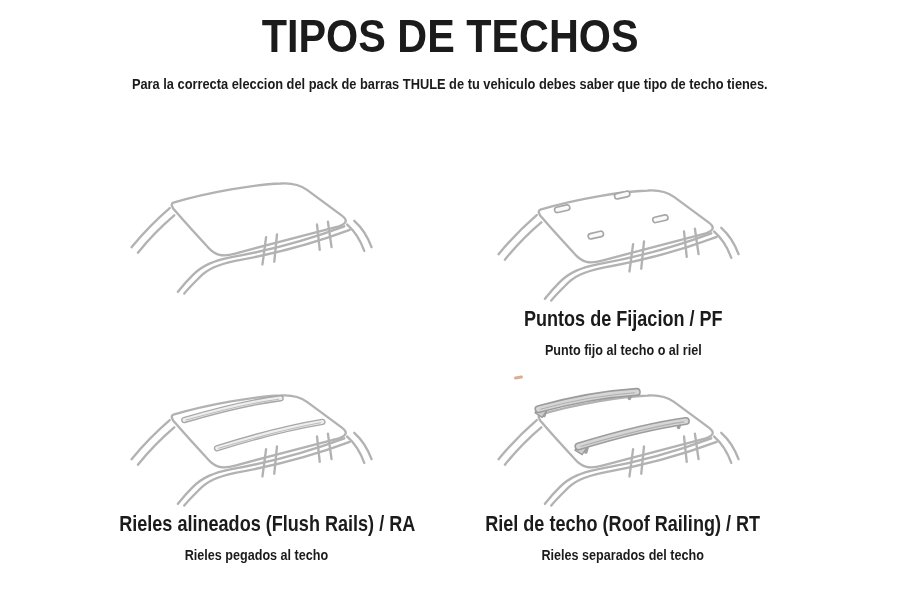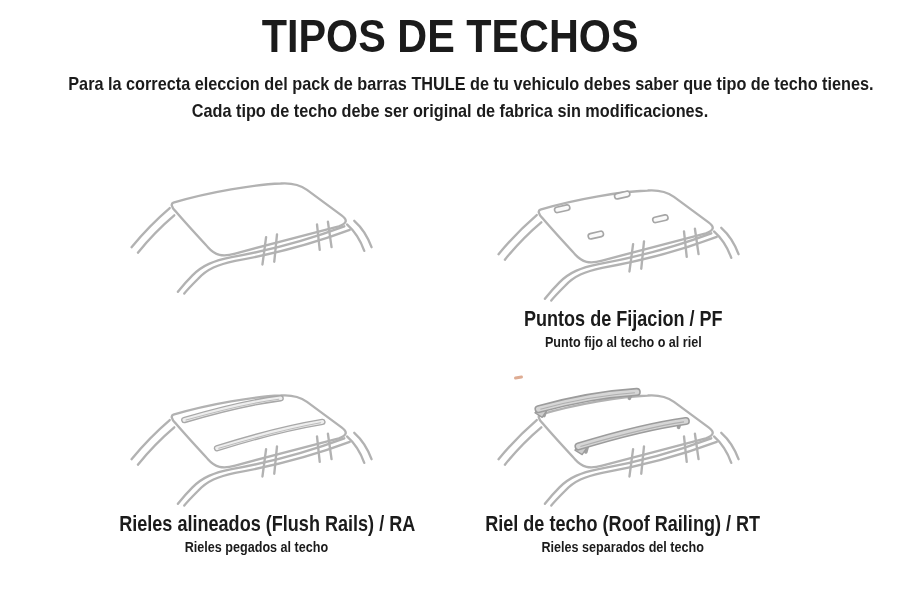--- a/index.html
+++ b/index.html
@@ -16,32 +16,32 @@
   }
   .page{position:relative;width:900px;height:489px;background:var(--background);text-decoration:underline;}
   .cond{display:inline-block;transform:scaleX(.86);transform-origin:50% 50%;white-space:nowrap;}
   .title{
     position:absolute;top:10px;left:0;right:0;text-align:center;
     font-size:47px;font-weight:700;line-height:52px;letter-spacing:0px;
   }
   .title .cond{transform:scaleX(.88);}
   .intro{
     position:absolute;top:71px;left:0;right:0;text-align:center;
-    font-size:19px;font-weight:700;line-height:26.5px;
+    font-size:15px;font-weight:700;line-height:26.5px;
   }
   .intro .cond{transform:scaleX(.855);}
   .cell{position:absolute;width:330px;}
   .cell .illus{width:330px;height:146px;}
   .cell .illus svg{display:block;margin-left:26px;width:300px;height:146px;overflow:visible;}
   .caption{
     text-align:center;font-size:21.5px;font-weight:700;line-height:24px;margin-top:-2px;
   }
   .caption .cond{transform:scaleX(.84);}
   .subcaption{
-    text-align:center;font-size:15px;font-weight:700;line-height:18px;margin-top:2px;
+    text-align:center;font-size:15px;font-weight:700;line-height:18px;margin-top:10px;
   }
   .subcaption .cond{transform:scaleX(.84);}
   .cell-tn{left:91px;top:156px;}
   .cell-pf{left:458px;top:163px;}
   .cell-ra{left:91px;top:368px;}
   .cell-rt{left:458px;top:368px;}
   .stray-mark{
     position:absolute;left:514px;top:376px;width:9px;height:3px;
     background:var(--stray-mark);opacity:.6;border-radius:2px;transform:rotate(-8deg);
   }
@@ -72,21 +72,20 @@
     </g>
   </defs>
 </svg>
 
 <main class="page">
 
   <h1 class="title"><span class="cond">TIPOS DE TECHOS</span></h1>
 
   <div class="intro">
     <div><span class="cond">Para la correcta eleccion del pack de barras THULE de tu vehiculo debes saber que tipo de techo tienes.</span></div>
-    <div><span class="cond">Cada tipo de techo debe ser original de fabrica sin modificaciones.</span></div>
   </div>
 
   <section class="cell cell-tn">
     <div class="illus">
       <svg viewBox="0 0 330 150">
         <use href="#roofBase"></use>
       </svg>
     </div>
     <div class="subcaption"><span class="cond"></span></div>
   </section>

